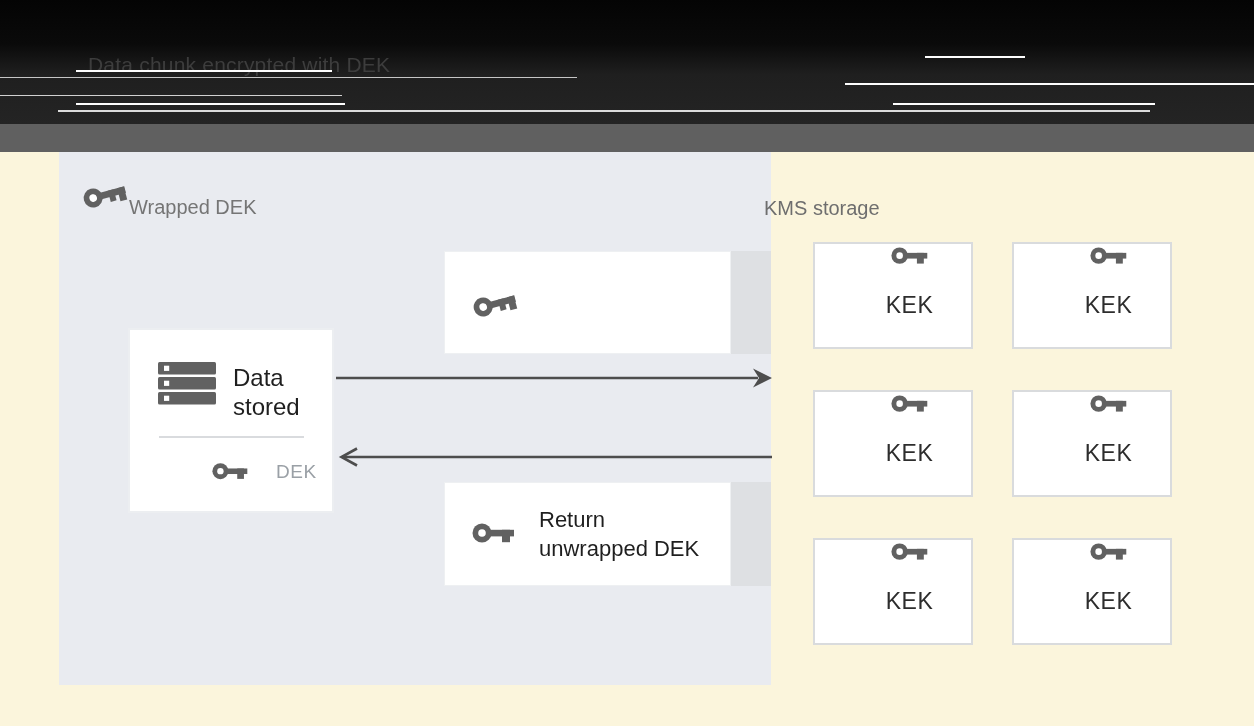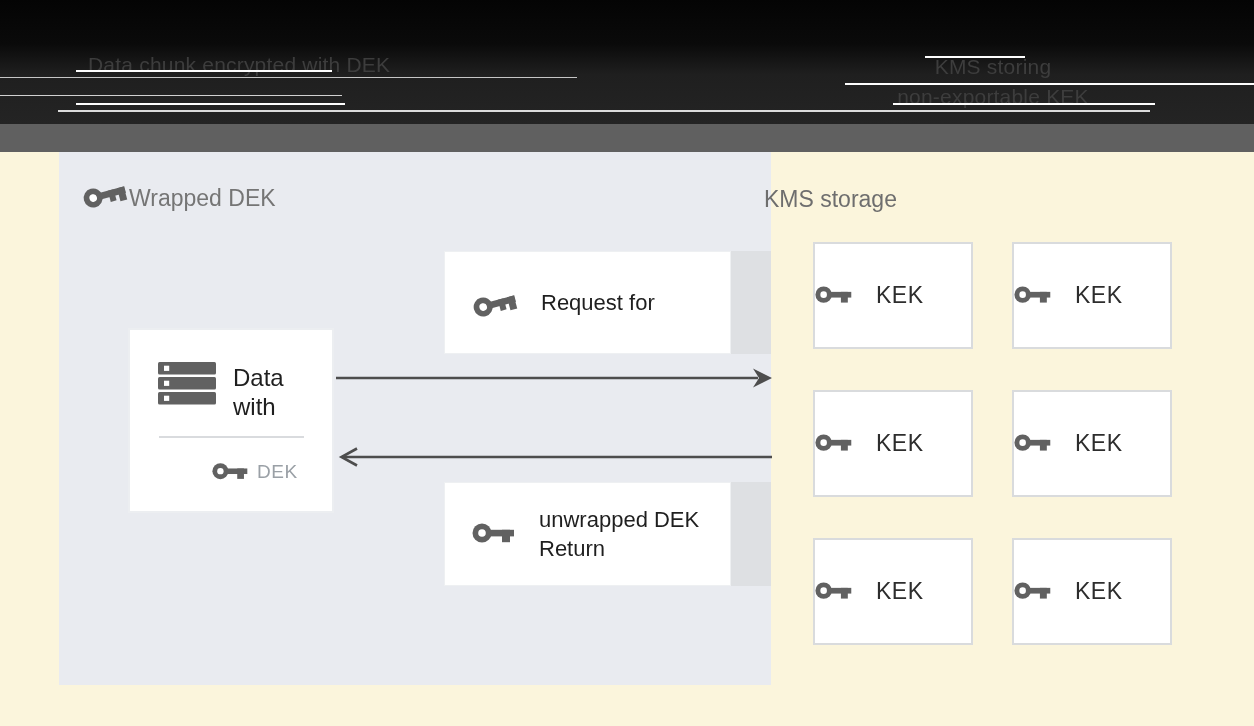--- a/index.html
+++ b/index.html
@@ -18,53 +18,53 @@
   .caption{position:absolute;color:#3d3d3d;font-size:21px;line-height:30px;letter-spacing:.2px;}
   .caption-left{left:76px;top:50px;text-align:left;margin-left:12px;}
   .caption-right{left:848px;top:52px;width:290px;text-align:center;}
   .glitch-line{position:absolute;background:#fdfdfd;height:2px;}
 
   
   .gray-band{position:absolute;left:0;top:124px;width:1254px;height:28px;background:#606060;}
 
   
   .wrapped-zone{position:absolute;left:59px;top:152px;width:712px;height:533px;background:#E9EBF0;}
-  .zone-label{position:absolute;font-size:23px;color:#757575;}
+  .zone-label{position:absolute;font-size:20px;color:#757575;margin-top:11px;}
   .wrapped-label{left:129px;top:185px;}
   .kms-label{left:764px;top:186px;color:#6e6e6e;}
 
   
   .data-chunk-box{
     position:absolute;left:128px;top:328px;width:206px;height:185px;
     background:#fff;border:2px solid #eceef1;
   }
   .dc-row{position:absolute;left:28px;top:32px;display:flex;align-items:flex-start;gap:17px;}
   .dc-title{font-size:24px;line-height:29px;color:#1f1f1f;margin-top:1px;}
   .dc-divider{position:absolute;left:29px;top:106px;width:145px;height:2px;background:#D9DBDE;}
-  .dek-row{position:absolute;left:82px;top:130px;display:flex;align-items:center;gap:8px;text-align:center;}
+  .dek-row{position:absolute;left:82px;top:130px;display:flex;align-items:center;gap:27px;text-align:center;}
   .dek-text{font-size:19px;color:#9aa0a6;letter-spacing:.5px;}
 
   .msg-box{
     position:absolute;width:287px;height:103px;background:#fff;border:1px solid #eef0f2;
     display:flex;align-items:center;padding-left:27px;gap:23px;
   }
   .request-box{left:444px;top:251px;}
   .return-box{left:444px;top:482px;height:104px;}
   .msg-text{font-size:22px;line-height:29px;color:#1f1f1f;}
   .shadow-strip{position:absolute;width:40px;background:#DEE0E3;}
   .strip-request{left:731px;top:251px;height:103px;}
   .strip-return{left:731px;top:482px;height:104px;}
 
   
   .arrow-svg{position:absolute;overflow:visible;}
 
   
   .kek-box{
     position:absolute;width:160px;height:107px;background:#fff;border:2px solid #D9DBDD;
-    display:flex;align-items:center;gap:23px;
+    display:flex;align-items:center;padding-left:33px;gap:23px;flex-direction:column;
   }
   .kek-text{font-size:23px;color:#2d2d2d;letter-spacing:.5px;}
   .icon{display:block;flex:none;}
 </style>
 </head>
 <body>
 
 <svg width="0" height="0" style="position:absolute">
   <defs>
 
@@ -93,24 +93,20 @@
     </g>
   </defs>
 </svg>
 
 <div class="stage">
 
   <div class="top-band">
     <div class="caption caption-left">
       <div>Data chunk encrypted with DEK</div>
     </div>
-    <div class="caption caption-right">
-      <div>KMS storing</div>
-      <div>non-exportable KEK</div>
-    </div>
 
     <div class="glitch-line" style="left:76px;top:70px;width:256px;"></div>
     <div class="glitch-line" style="left:0;top:77px;width:577px;height:1px;opacity:.75;"></div>
     <div class="glitch-line" style="left:0;top:95px;width:342px;height:1px;opacity:.8;"></div>
     <div class="glitch-line" style="left:76px;top:103px;width:269px;"></div>
     <div class="glitch-line" style="left:58px;top:110px;width:1092px;opacity:.85;"></div>
     <div class="glitch-line" style="left:925px;top:56px;width:100px;"></div>
     <div class="glitch-line" style="left:845px;top:83px;width:409px;"></div>
     <div class="glitch-line" style="left:893px;top:103px;width:262px;"></div>
   </div>
@@ -124,49 +120,48 @@
     </svg>
   <div class="zone-label wrapped-label">Wrapped DEK</div>
 
   <div class="data-chunk-box">
     <div class="dc-row">
       <svg class="icon" width="58" height="43">
           <use href="#stack"></use>
         </svg>
       <div class="dc-title">
         <div>Data</div>
-        <div>with</div>
+        <div>stored</div>
       </div>
     </div>
     <div class="dc-divider"></div>
     <div class="dek-row">
       <svg class="icon" width="37" height="24" viewBox="0 0 44 28">
           <use href="#key-flat"></use>
         </svg>
       <div class="dek-text">DEK</div>
     </div>
   </div>
 
   <div class="msg-box request-box">
     <svg class="icon" width="46" height="36">
         <use href="#key-tilt"></use>
       </svg>
     <div class="msg-text">
-      <div>Request for</div>
     </div>
   </div>
   <div class="shadow-strip strip-request"></div>
 
   <div class="msg-box return-box">
     <svg class="icon" width="44" height="28" viewBox="0 0 44 28">
         <use href="#key-flat"></use>
       </svg>
     <div class="msg-text">
+      <div>Return</div>
       <div>unwrapped DEK</div>
-      <div>Return</div>
     </div>
   </div>
   <div class="shadow-strip strip-return"></div>
 
   <svg class="arrow-svg" style="left:336px;top:366px;" width="436" height="24">
     <line x1="0" y1="12" x2="422" y2="12" stroke="#4d4d4d" stroke-width="2.6"></line>
     <polygon points="417,2.5 436,12 417,21.5 423,12" fill="#4d4d4d"></polygon>
   </svg>
   <svg class="arrow-svg" style="left:336px;top:445px;" width="436" height="24">
     <line x1="6" y1="12" x2="436" y2="12" stroke="#4d4d4d" stroke-width="2.6"></line>

